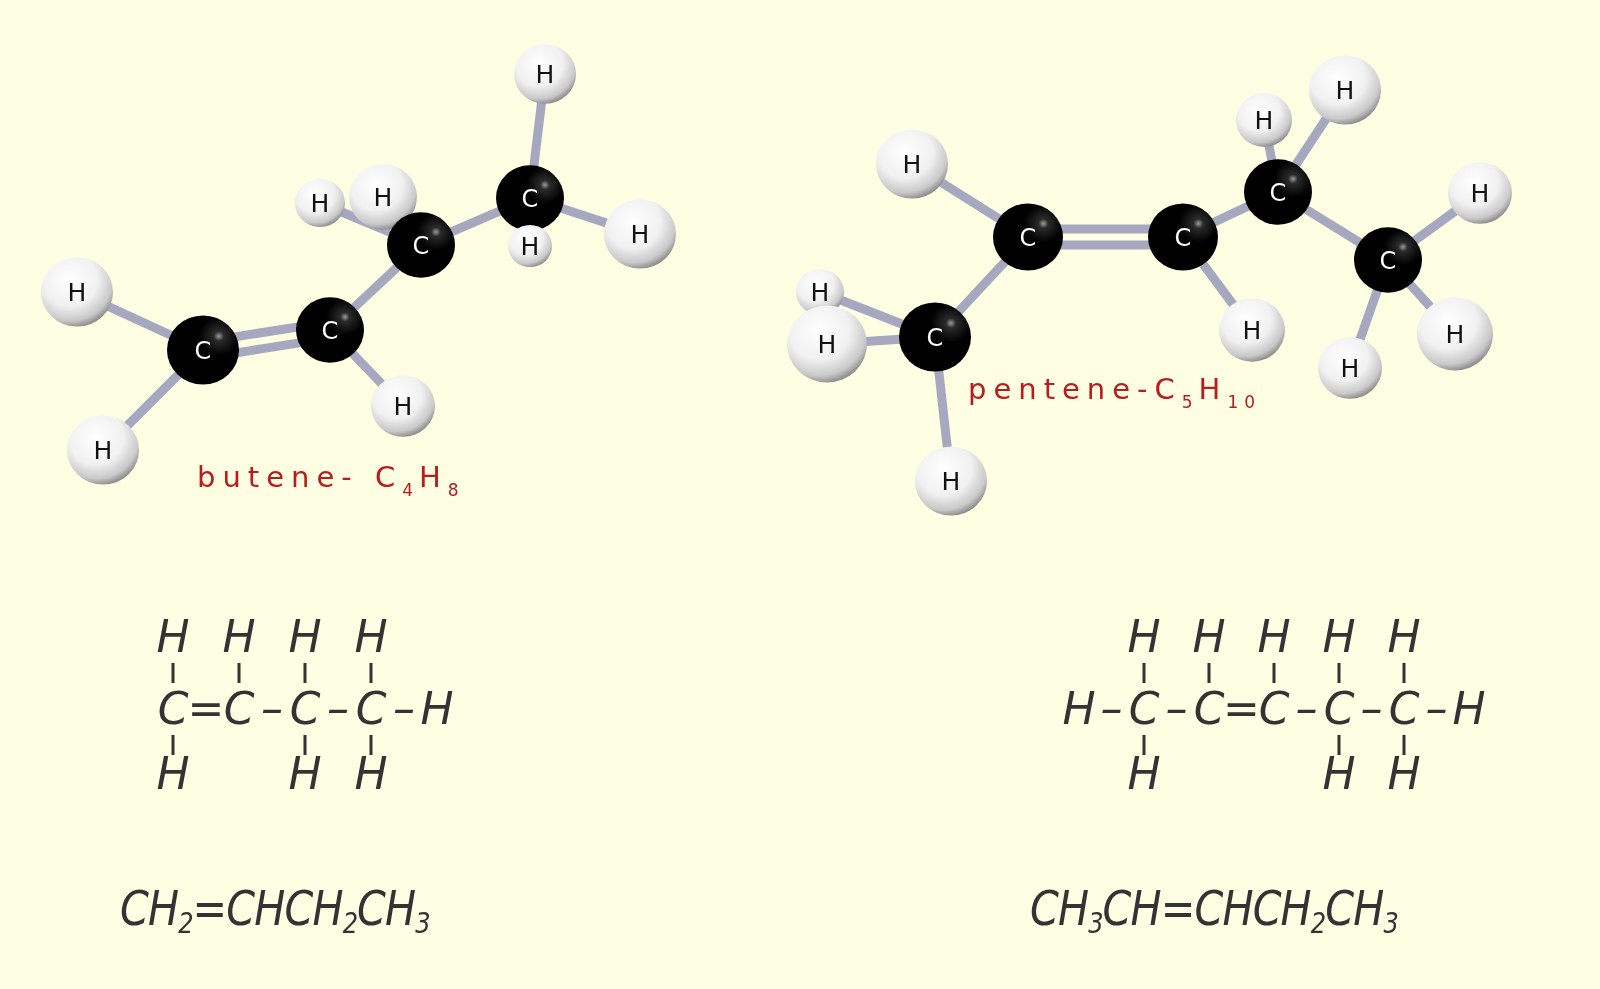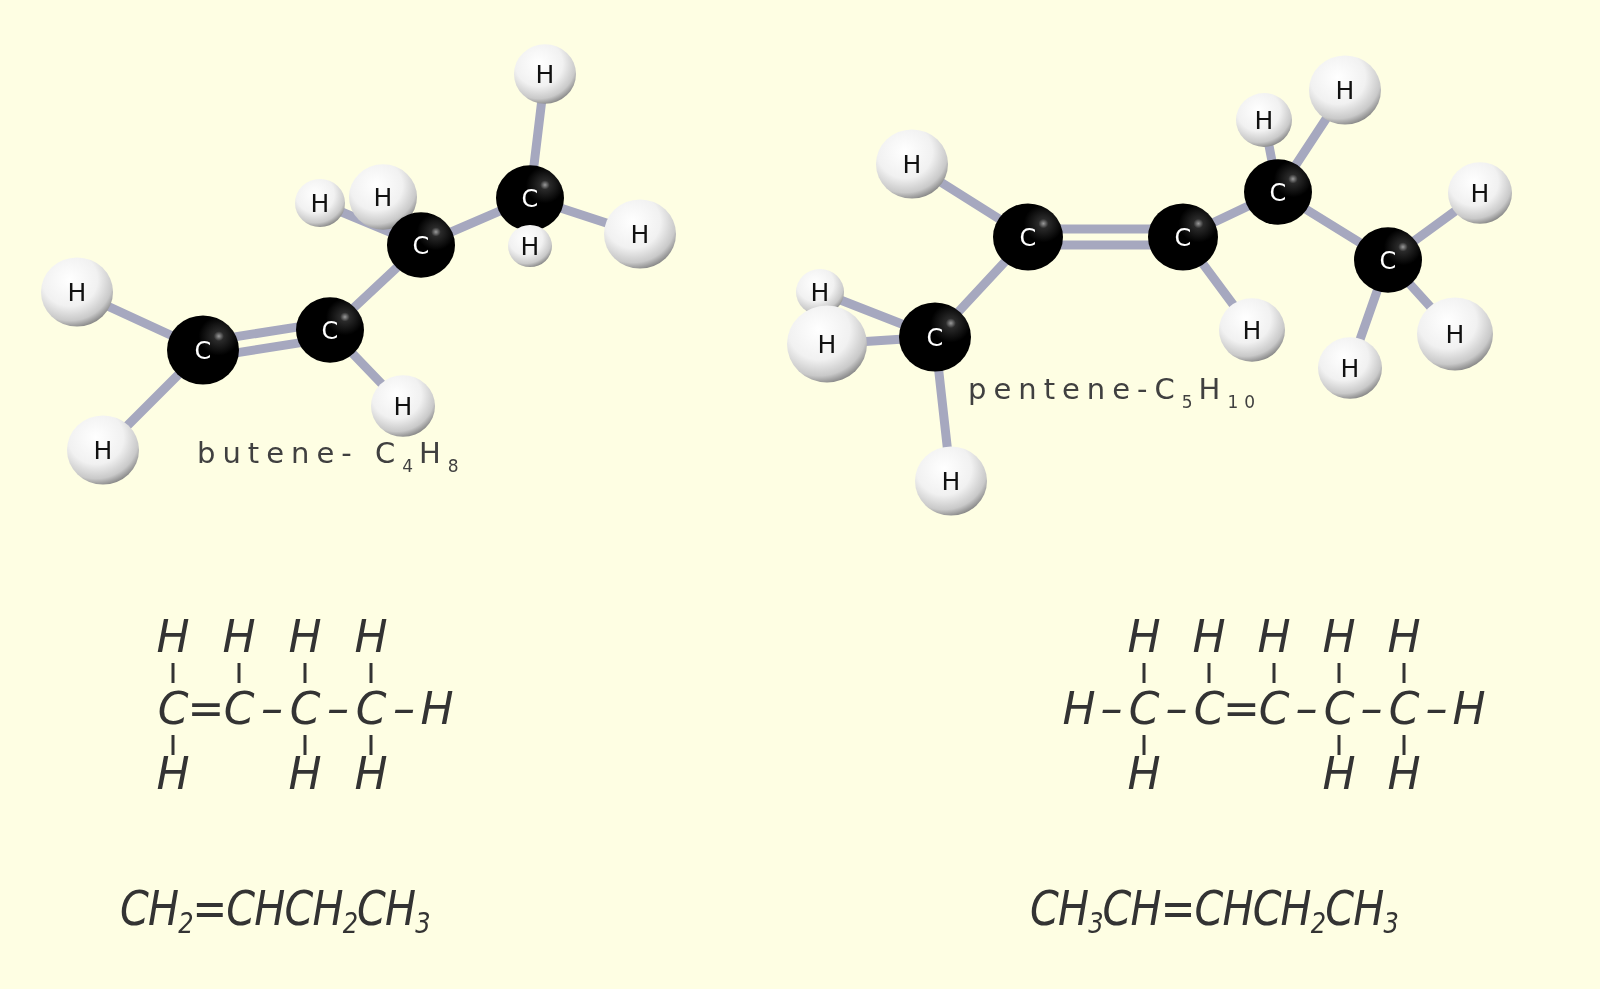--- a/index.html
+++ b/index.html
@@ -8,21 +8,21 @@
     background: #fefee3;
     position: relative;
     font-family: "DejaVu Sans", sans-serif;
   }
   .molecule-svg { position: absolute; left: 0; top: 0; }
   .label-3d {
     position: absolute;
     font-family: "DejaVu Sans", sans-serif;
     font-size: 29px;
     letter-spacing: 7px;
-    color: #404040;
+    color: #b91c1c;
     white-space: nowrap;
   }
   .label-3d sub { font-size: 17px; letter-spacing: 6px; vertical-align: -9px; }
   .structural {
     position: absolute;
     font-family: "DejaVu Sans", sans-serif;
     font-style: oblique;
     color: #333;
     font-size: 44px;
     line-height: 1;
@@ -199,21 +199,21 @@
         <ellipse cx="1350" cy="368" rx="32" ry="30.72" fill="url(#gradH)"></ellipse>
         <text x="1350" y="377" text-anchor="middle" font-family="&quot;DejaVu Sans&quot;, sans-serif" font-size="25" fill="#111111">H</text>
       </g>
       <g>
         <ellipse cx="951" cy="481" rx="36" ry="34.56" fill="url(#gradH)"></ellipse>
         <text x="951" y="490" text-anchor="middle" font-family="&quot;DejaVu Sans&quot;, sans-serif" font-size="25" fill="#111111">H</text>
       </g>
     </g>
 </svg>
 
-<div class="label-3d" style="left:197px; top:436px;">
+<div class="label-3d" style="left:197px; top:460px;">
   <span>butene- </span><span>C</span><sub>4</sub><span>H</span><sub>8</sub>
 </div>
 
 <div class="label-3d" style="left:968px; top:372px;">
   <span>pentene-</span><span>C</span><sub>5</sub><span>H</span><sub>10</sub>
 </div>
 
 <div class="structural" id="butene-struct" style="left:0; top:0;">
     <div class="struct-cell" style="left: 173px; top: 687px;">C</div>
     <div class="struct-cell" style="left: 206px; top: 687px;">=</div>

